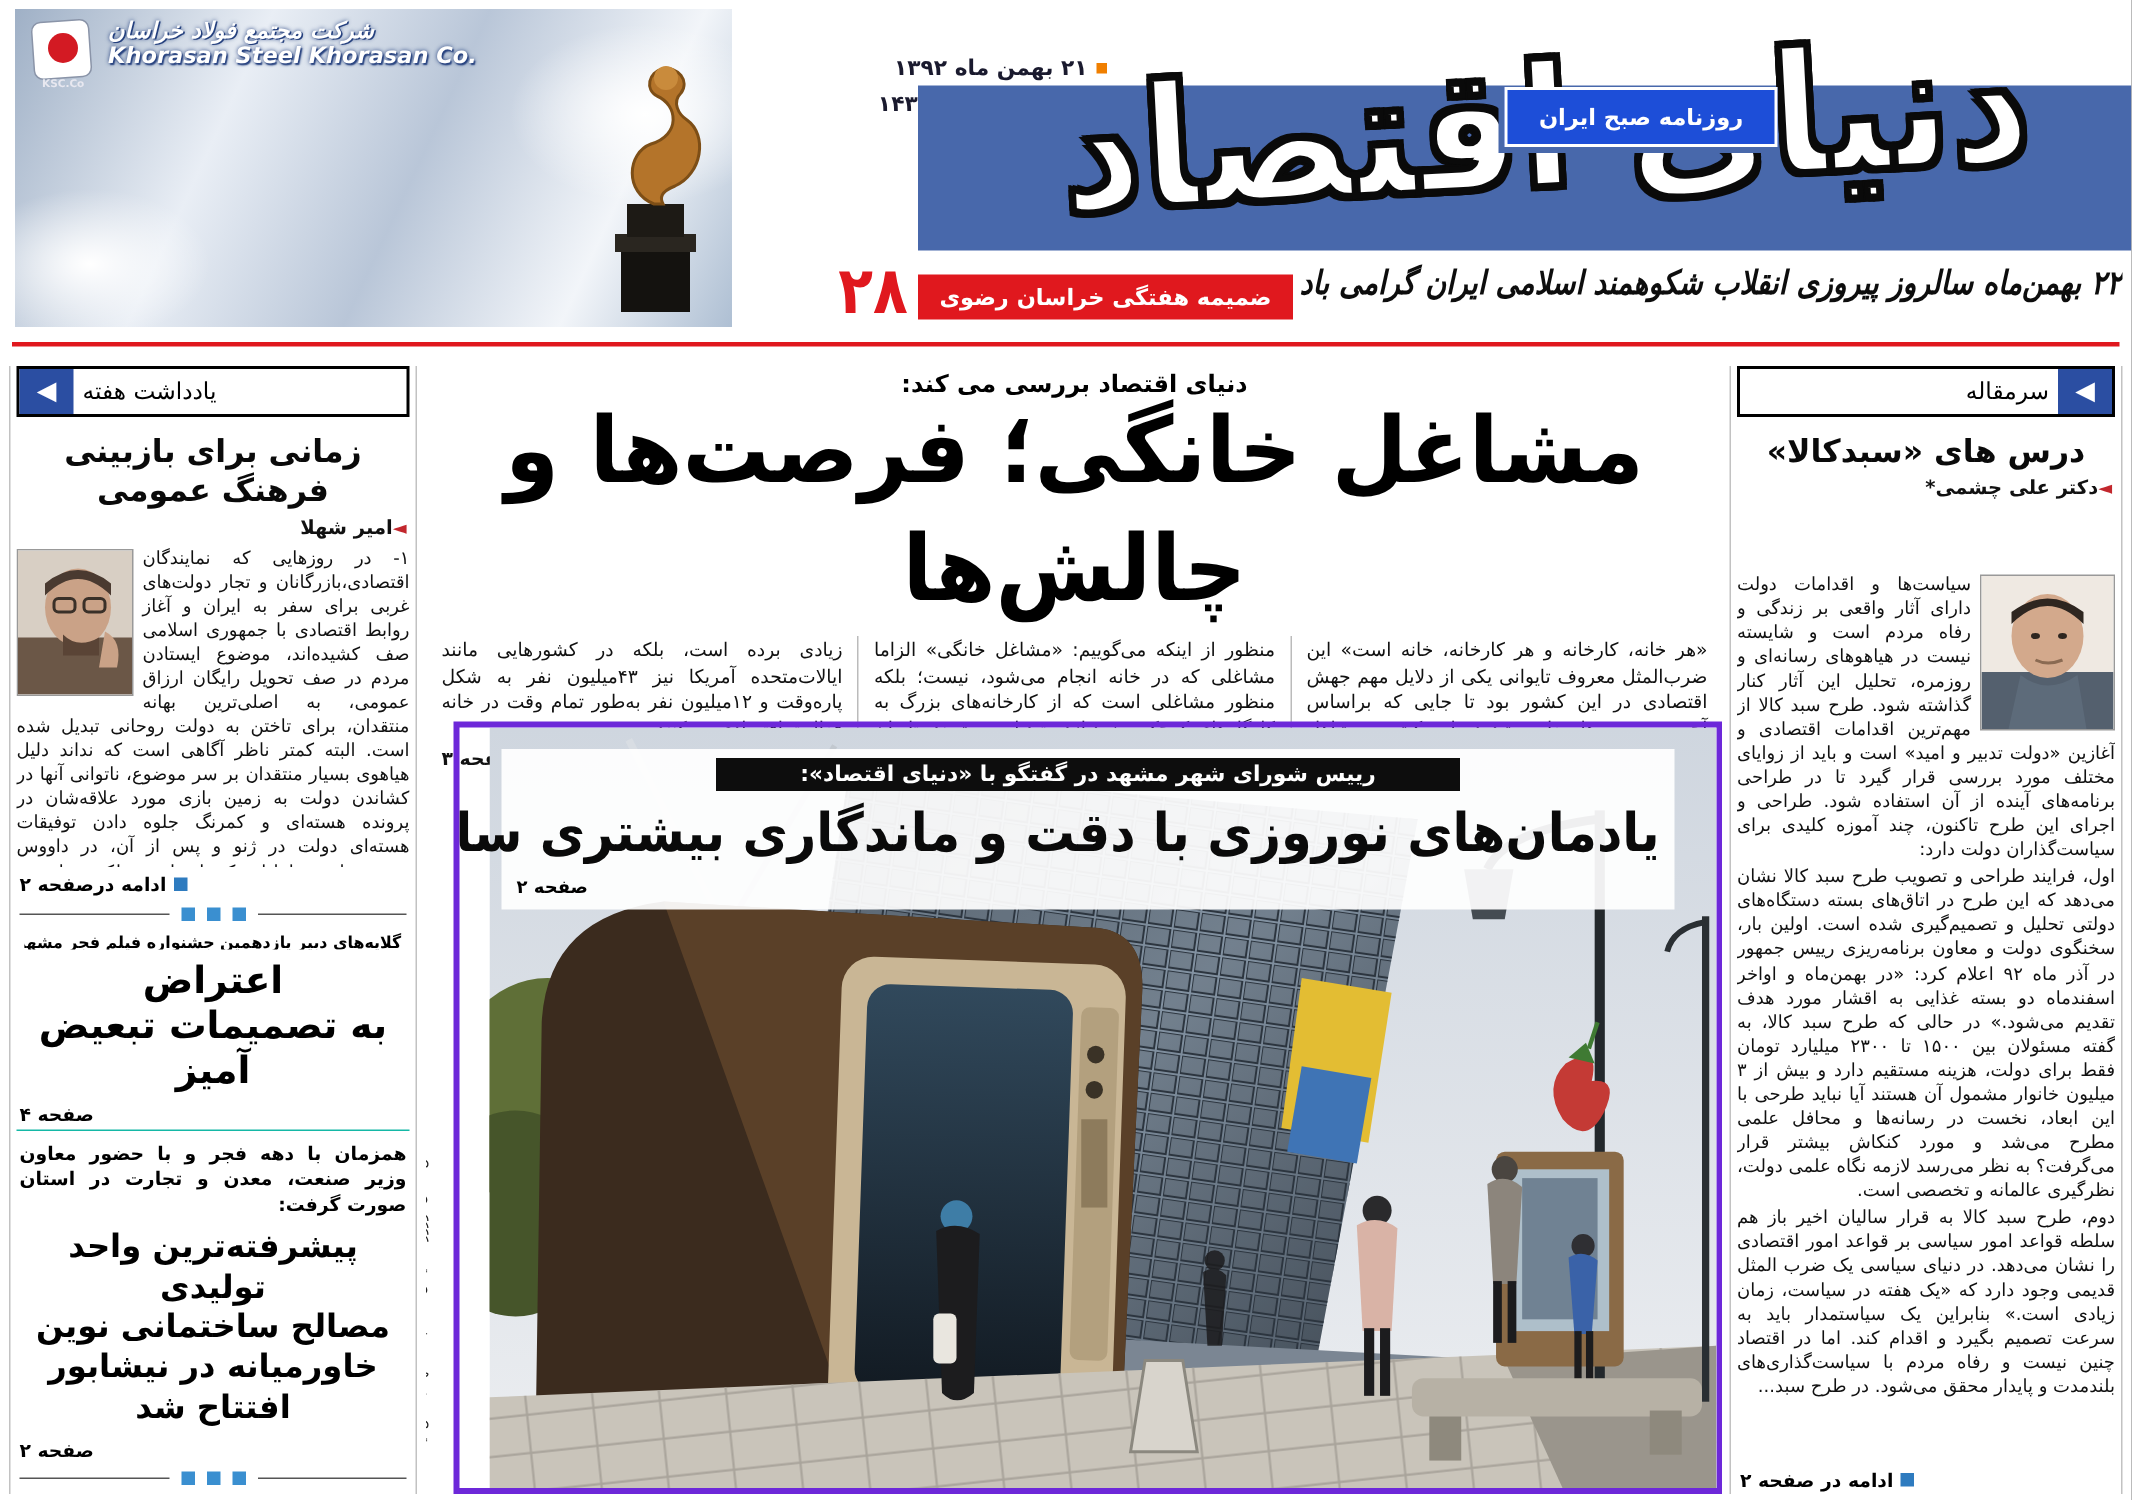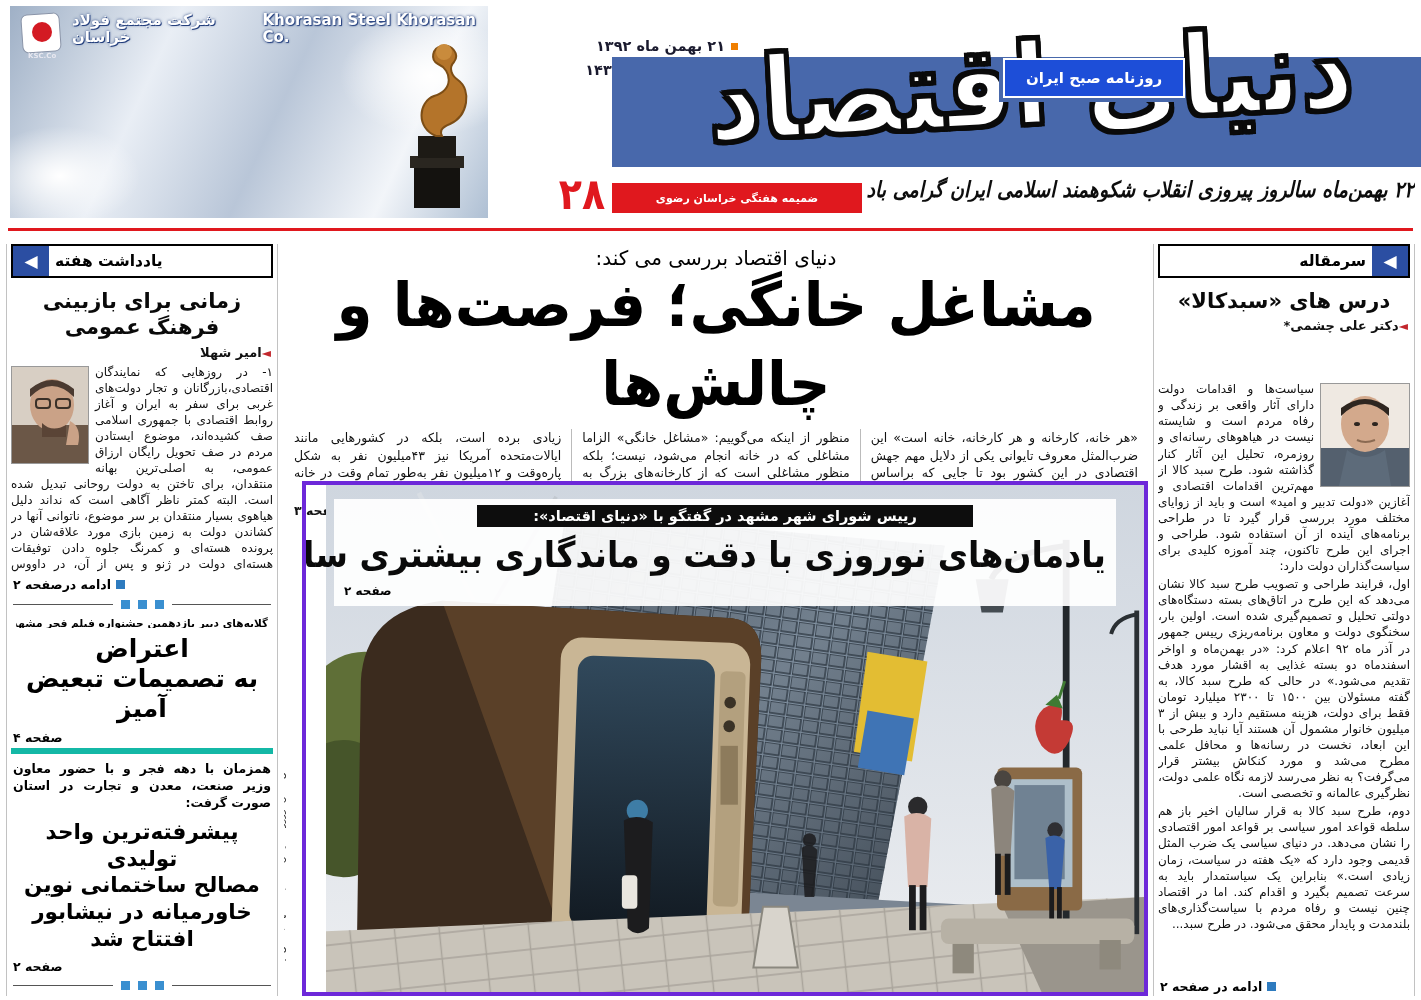--- a/index.html
+++ b/index.html
@@ -4,21 +4,21 @@
 <style>
   html,body{margin:0;padding:0;background:#888;}
   .page{position:relative;width:1421px;height:1000px;background:#fff;margin:0 auto;
         font-family:"DejaVu Sans",sans-serif;direction:rtl;overflow:hidden;}
   
   .ad{position:absolute;left:10px;top:6px;width:478px;height:212px;overflow:hidden;
       background:linear-gradient(115deg,#9fb0c6 0%,#e9eef5 30%,#b9c6d8 55%,#f2f5f9 80%,#aebfd3 100%);}
   .ad .cloud{position:absolute;background:radial-gradient(closest-side,#ffffff,#ffffff00);border-radius:50%;}
   .ad-logo-row{position:absolute;top:6px;left:10px;display:flex;flex-direction:row;gap:8px;align-items:flex-start;direction:ltr;}
   .ksc-logo{width:44px;height:48px;flex:0 0 auto;}
-  .ad-company{display:flex;line-height:1.15;direction:ltr;}
+  .ad-company{display:flex;flex-direction:column;line-height:1.15;direction:ltr;font-style:italic;}
   .ad-company .fa{font-size:15px;font-weight:bold;color:#fff;text-shadow:0 0 3px #25407e,1px 1px 0 #25407e;direction:rtl;text-align:left;}
   .ad-company .en{font-size:15px;font-weight:bold;color:#fff;text-shadow:0 0 3px #25407e,1px 1px 1px #25407e;}
   .ad-blue{position:absolute;left:26px;top:46px;width:352px;height:164px;background:#1b3e9b;color:#fff;
            padding:6px 14px 4px 10px;box-sizing:border-box;text-align:right;}
   .ad-blue .l1{font-size:30px;font-weight:bold;line-height:1.25;}
   .ad-blue .l2{font-size:30px;font-weight:bold;color:#ffe11a;line-height:1.2;}
   .ad-blue .l3{font-size:18px;font-weight:bold;margin-top:4px;}
   .ad-blue hr{border:none;border-top:2px solid #fff;margin:7px 0 4px 0;}
   .ad-blue .l4{font-size:13px;font-weight:bold;text-align:center;}
   .trophy{position:absolute;right:4px;top:30px;width:96px;height:178px;}
@@ -29,54 +29,54 @@
   .mast-title{position:absolute;left:640px;top:-10px;width:781px;height:190px;display:flex;align-items:center;justify-content:center;
               font-size:104px;font-weight:bold;color:#fff;transform:rotate(-3deg) scaleY(1.08);
               -webkit-text-stroke:4px #0a0a0a;
               text-shadow:-3px -3px 0 #0a0a0a,3px -3px 0 #0a0a0a,-3px 3px 0 #0a0a0a,3px 3px 0 #0a0a0a,0 -3px 0 #0a0a0a,0 3px 0 #0a0a0a,-3px 0 0 #0a0a0a,3px 0 0 #0a0a0a;
               white-space:nowrap;}
   .tagline{position:absolute;left:1003px;top:58px;width:178px;height:36px;background:#1d4ed8;border:2px solid #fff;
            box-shadow:-4px 4px 0 #4868ab;color:#fff;font-size:15px;font-weight:bold;display:flex;align-items:center;justify-content:center;letter-spacing:2px;}
   .congrats{position:absolute;left:866px;top:178px;width:549px;font-size:19px;font-weight:bold;font-style:italic;
             color:#0d0d0d;text-align:center;white-space:nowrap;overflow:hidden;transform:scaleY(1.15);}
   .supplement{position:absolute;left:612px;top:183px;width:250px;height:30px;background:#e0181e;color:#fff;
-              font-size:11px;font-weight:bold;display:flex;align-items:center;justify-content:center;letter-spacing:1px;}
+              font-size:15px;font-weight:bold;display:flex;align-items:center;justify-content:center;letter-spacing:1px;}
   .num28{position:absolute;left:556px;top:172px;width:52px;font-size:38px;font-weight:bold;color:#e0181e;text-align:center;transform:scaleY(1.15);}
   .redrule{position:absolute;left:8px;top:228px;width:1405px;height:3px;background:#e0181e;}
   
   .sidecol{position:absolute;top:244px;bottom:4px;display:flex;flex-direction:column;overflow:hidden;
            border-left:1px solid #c2c2c2;border-right:1px solid #c2c2c2;padding:0 4px;box-sizing:border-box;background:#fff;}
   .leftcol{left:6px;width:272px;}
   .rightcol{left:1153px;width:262px;}
   .sec-head{flex:0 0 30px;border:2px solid #000;background:#fff;display:flex;align-items:center;margin-bottom:6px;position:relative;}
-  .sec-head .txt{font-size:15.5px;font-weight:bold;color:#000;padding:0 6px;}
+  .sec-head .txt{font-size:15.5px;font-weight:normal;color:#000;padding:0 6px;}
   .sec-arrow{width:36px;height:100%;background:#2b4ea2;color:#fff;display:flex;align-items:center;justify-content:center;font-size:17px;} 
   .spacer{flex:1;}
   .art-title{font-size:21px;font-weight:bold;color:#0a0a0a;text-align:center;line-height:1.25;white-space:pre-line;margin:4px 0 2px;}
   .byline{font-size:13px;font-weight:bold;color:#111;margin:2px 2px 4px;}
   .byline .tri{color:#c2272d;font-size:12px;}
   .body-txt{font-size:12px;line-height:1.34;text-align:justify;color:#111;overflow:hidden;}
   .body-txt p{margin:0 0 2px;}
   .auth-photo{border:1px solid #999;}
   .float-r{float:left;margin:2px 6px 2px 0;}   
   .float-l{float:right;margin:2px 0 2px 6px;}
   .more-line{font-size:12.5px;font-weight:bold;text-align:left;margin:4px 2px 2px;}
   .more-line .bsq{display:inline-block;width:9px;height:9px;background:#2e7bbf;margin-left:5px;}
   .divider{display:flex;align-items:center;gap:8px;margin:6px 2px;}
   .divider .ln{flex:1;height:1px;background:#555;}
   .divider .sq{width:9px;height:9px;background:#3a8fd0;}
   .kick-sm{font-size:11px;font-weight:bold;text-align:center;white-space:nowrap;overflow:hidden;margin:2px 0;transform:scaleX(0.96);}
   .kick-sm2{font-size:12.5px;font-weight:bold;text-align:justify;line-height:1.35;margin:3px 2px;}
   .big-t2{font-size:25px;font-weight:bold;text-align:center;line-height:1.2;white-space:pre-line;margin:4px 0;}
   .big-t3{font-size:21.5px;font-weight:bold;text-align:center;line-height:1.25;white-space:pre-line;margin:4px 0;}
-  .page-ref{font-size:12.5px;font-weight:bold;text-align:left;border-bottom:6px solid #14b8a6;padding:0 2px 3px;margin:2px 0 4px;}
+  .page-ref{font-size:12.5px;font-weight:bold;text-align:left;border-bottom:1px solid #14b8a6;padding:0 2px 3px;margin:2px 0 4px;}
   .page-ref.noline{border-bottom:none;}
   
   .center{position:absolute;left:284px;top:244px;width:864px;bottom:4px;overflow:hidden;}
-  .lead-kicker{font-size:20px;font-weight:normal;text-align:center;margin:2px 0 0;}
+  .lead-kicker{font-size:16px;font-weight:bold;text-align:center;margin:2px 0 0;}
   .lead-headline{font-size:58px;font-weight:bold;text-align:center;line-height:1.3;margin:0;transform:scaleY(1.05);letter-spacing:-1px;}
   .lead-cols{display:flex;flex-direction:row;gap:0;margin-top:8px;height:100px;overflow:hidden;}
   .lead-col{flex:1;padding:0 10px;font-size:12.5px;line-height:1.42;text-align:justify;color:#111;}
   .lead-col + .lead-col{border-left:none;border-right:1px solid #bbb;}
   .lead-col .more{font-weight:bold;text-align:left;margin-top:2px;}
   
   .photo-wrap{position:absolute;left:18px;top:237px;right:0;bottom:0;}
   .photo{position:absolute;inset:0;border:4px solid #6d28d9;overflow:hidden;padding-left:20px;}
   .credit{position:absolute;left:-16px;bottom:0;width:240px;font-size:9.5px;color:#222;
           transform:rotate(-90deg);transform-origin:left bottom;white-space:nowrap;}

